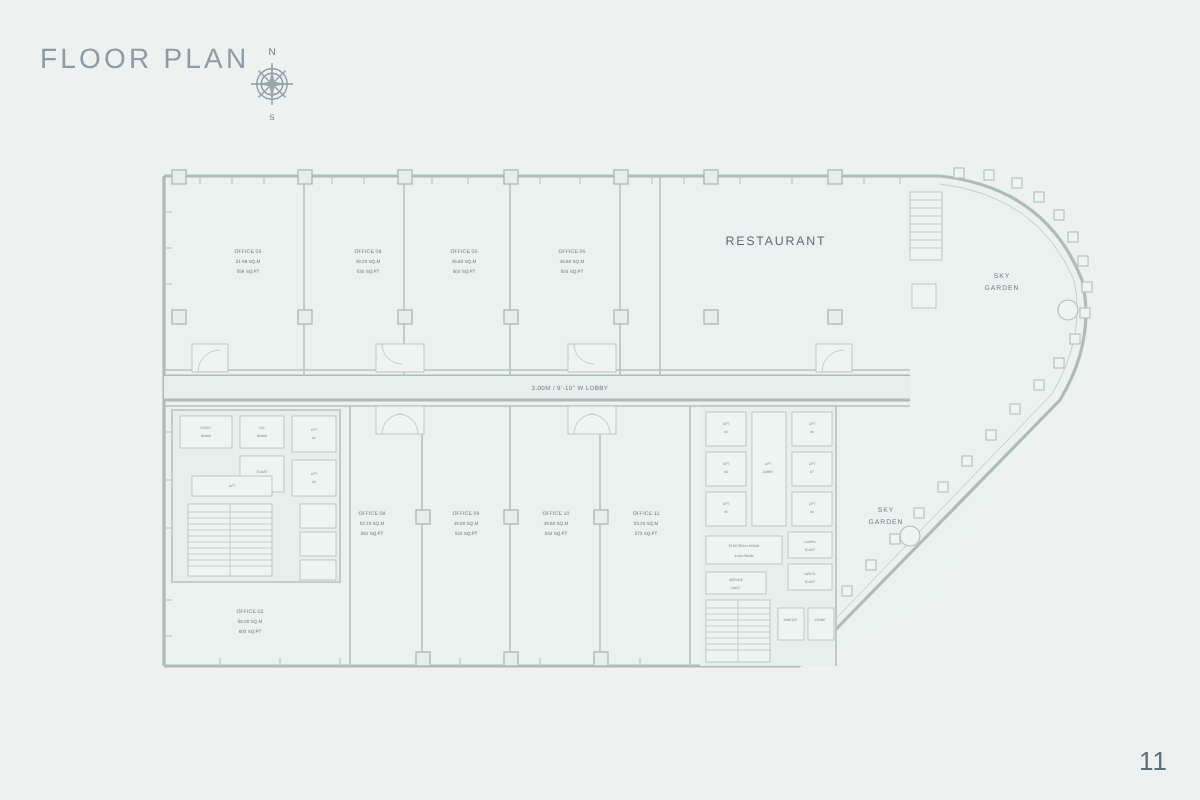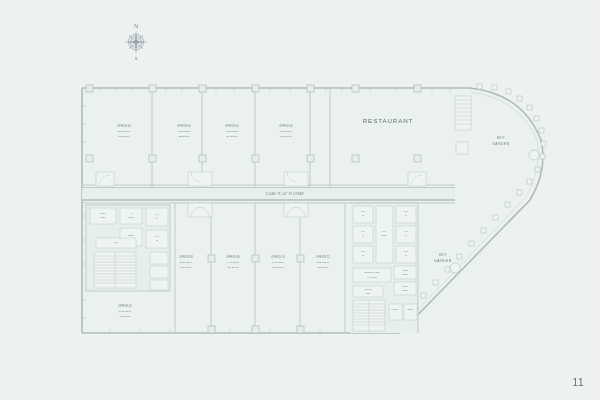--- a/index.html
+++ b/index.html
@@ -55,21 +55,21 @@
   #compass text {
     font-family: "Liberation Sans", sans-serif;
     fill: #6f7d87;
   }
 
   
   #page-number {
     position: absolute;
     right: 16px;
     bottom: 12px;
-    font-size: 10px;
+    font-size: 13px;
     color: #5d6e7a;
     letter-spacing: 0.5px;
   }
 
   
   #plan-svg {
     position: absolute;
     left: 0;
     top: 0;
     width: 600px;
@@ -99,20 +99,21 @@
   .lbl-garden  { font-size: 3.4px; letter-spacing: 0.5px; }
   .lbl-corr    { font-size: 3.1px; letter-spacing: 0.2px; }
   .lbl-micro   { font-size: 1.6px; }
 </style>
 </head>
 <body>
 
 <div id="page">
 
   <div id="title-block">
+    <span id="title-sub">FLOOR PLAN</span>
   </div>
 
   <svg id="compass" viewBox="0 0 46 46">
     <g stroke="#8e9ca5" fill="none" stroke-width="0.7">
       <circle cx="23" cy="24" r="7.6"></circle>
       <circle cx="23" cy="24" r="5.4"></circle>
       <line x1="23" y1="13.5" x2="23" y2="34.5"></line>
       <line x1="12.5" y1="24" x2="33.5" y2="24"></line>
       <line x1="16.2" y1="17.2" x2="29.8" y2="30.8"></line>
       <line x1="29.8" y1="17.2" x2="16.2" y2="30.8"></line>

